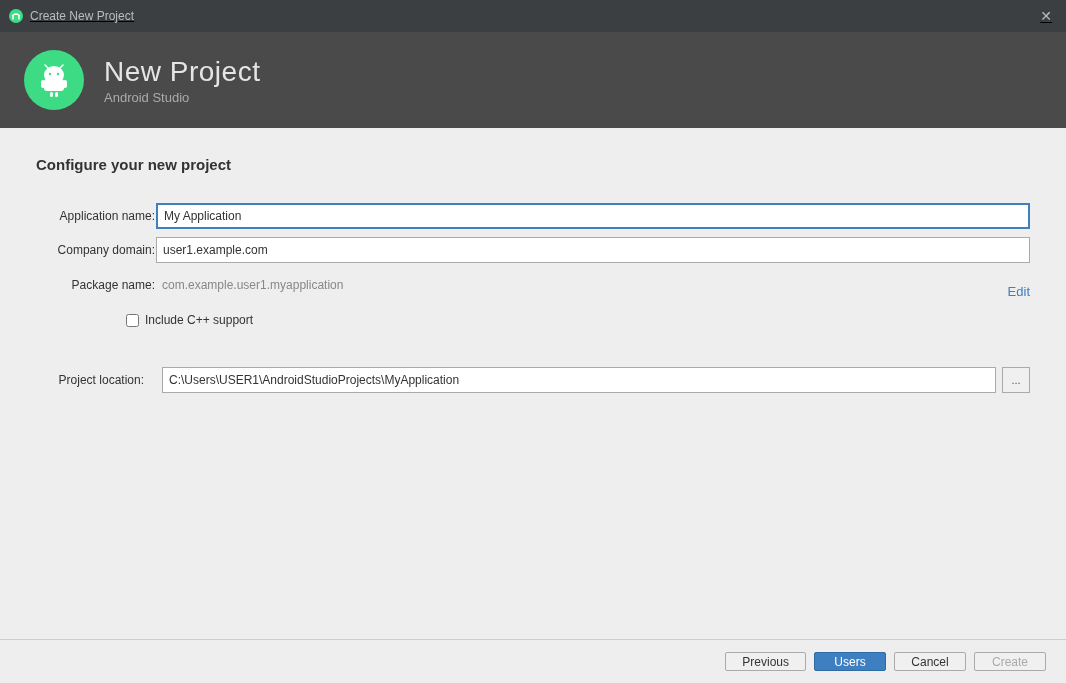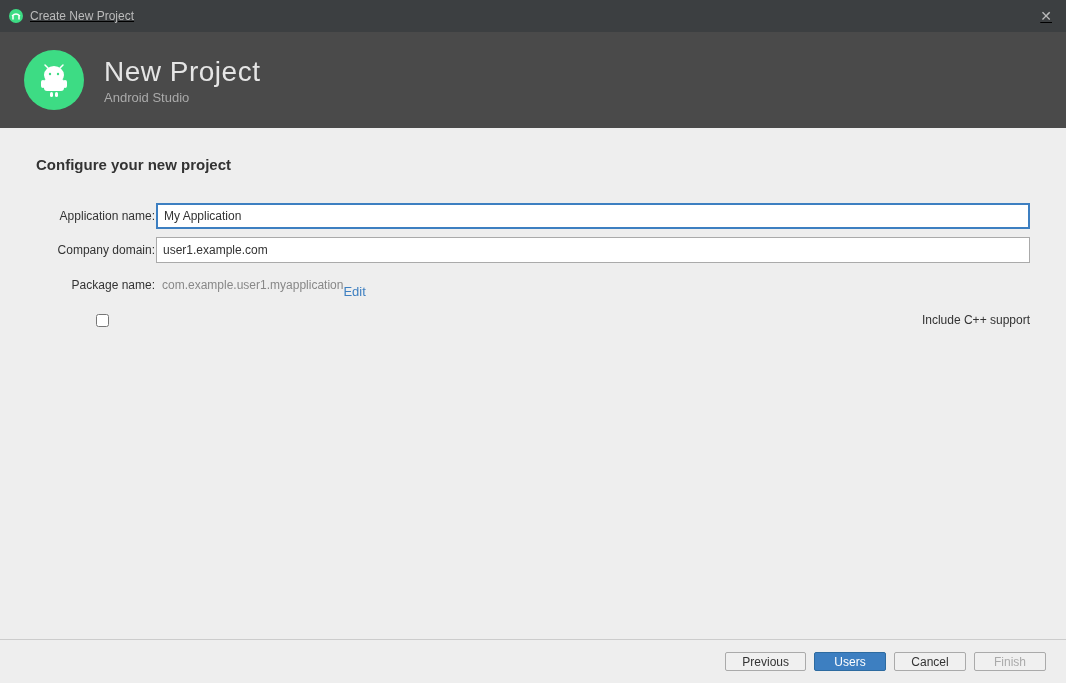--- a/index.html
+++ b/index.html
@@ -146,38 +146,38 @@
       border: 2px solid #3d7fc1;
     }
 
     .package-value {
       flex: 1;
       font-size: 12px;
       color: #888888;
       padding-left: 6px;
       display: flex;
       align-items: center;
+      justify-content: space-between;
     }
 
     .edit-link {
       color: #3d7fc1;
       font-size: 13px;
       cursor: pointer;
       text-decoration: none;
       margin-right: 0;
       margin-top: 13px;
     }
 
     .checkbox-row {
       display: flex;
       align-items: center;
-      margin-left: 60px;
+      margin-left: 90px;
       margin-top: 6px;
       gap: 6px;
-      justify-content: space-between;
     }
 
     .checkbox-row input[type="checkbox"] {
       width: 13px;
       height: 13px;
       cursor: pointer;
     }
 
     .checkbox-label {
       font-size: 12px;
@@ -334,20 +334,29 @@
     </div>
 
     <div class="checkbox-row">
       <input type="checkbox" id="cpp-checkbox" style="">
       <label class="checkbox-label" for="cpp-checkbox">
         <span>Include C++ support</span>
       </label>
     </div>
   </div>
 
+  <div class="location-area">
+    <div class="location-row">
+      <label class="location-label">
+        <span>Project location:</span>
+      </label>
+      <input type="text" class="location-input" value="C:\Users\USER1\AndroidStudioProjects\MyApplication" style="">
+      <button class="browse-btn">...</button>
+    </div>
+  </div>
 </div>
 
 <div class="footer">
   <button class="btn btn-default">Previous</button>
   <button class="btn btn-primary">Users</button>
   <button class="btn btn-default">Cancel</button>
-  <button class="btn btn-default" disabled="">Finish</button>
+  <button class="btn btn-default" disabled="">Create</button>
 </div>
 
 </body></html>

